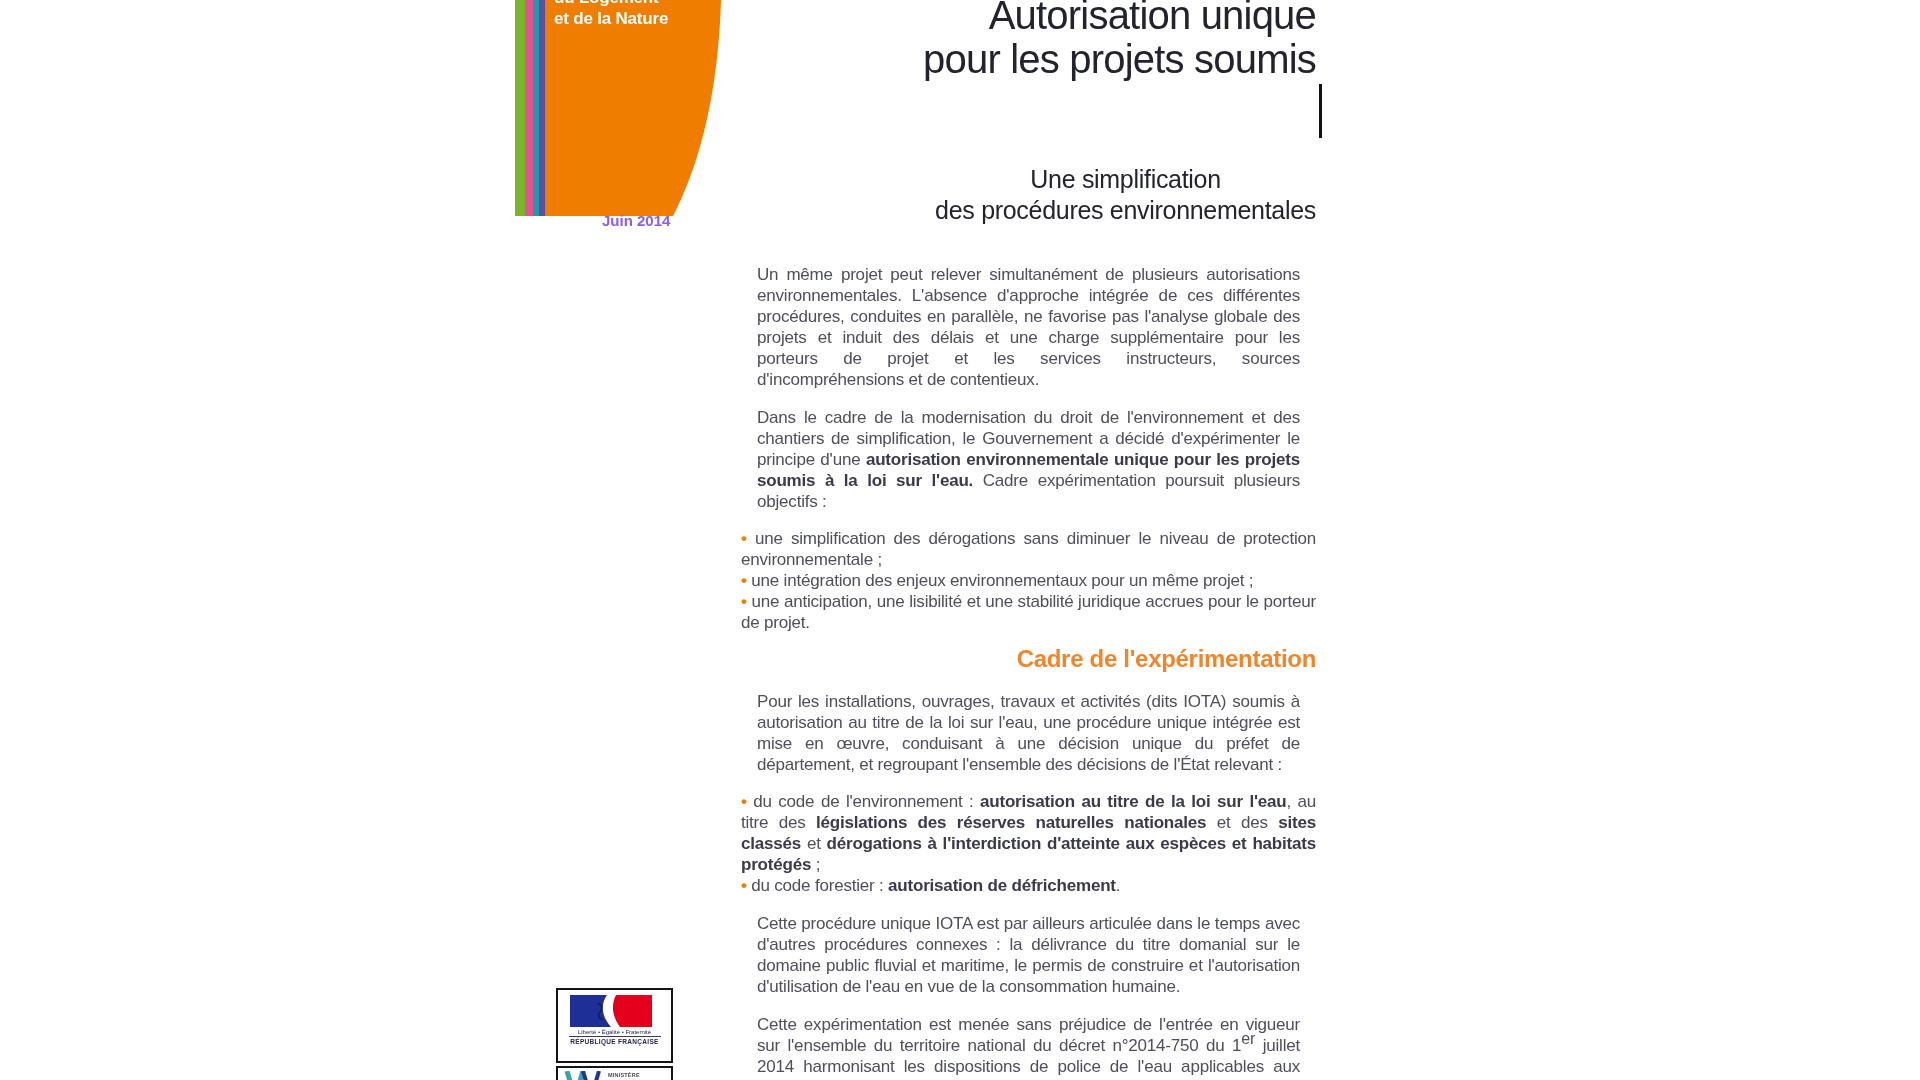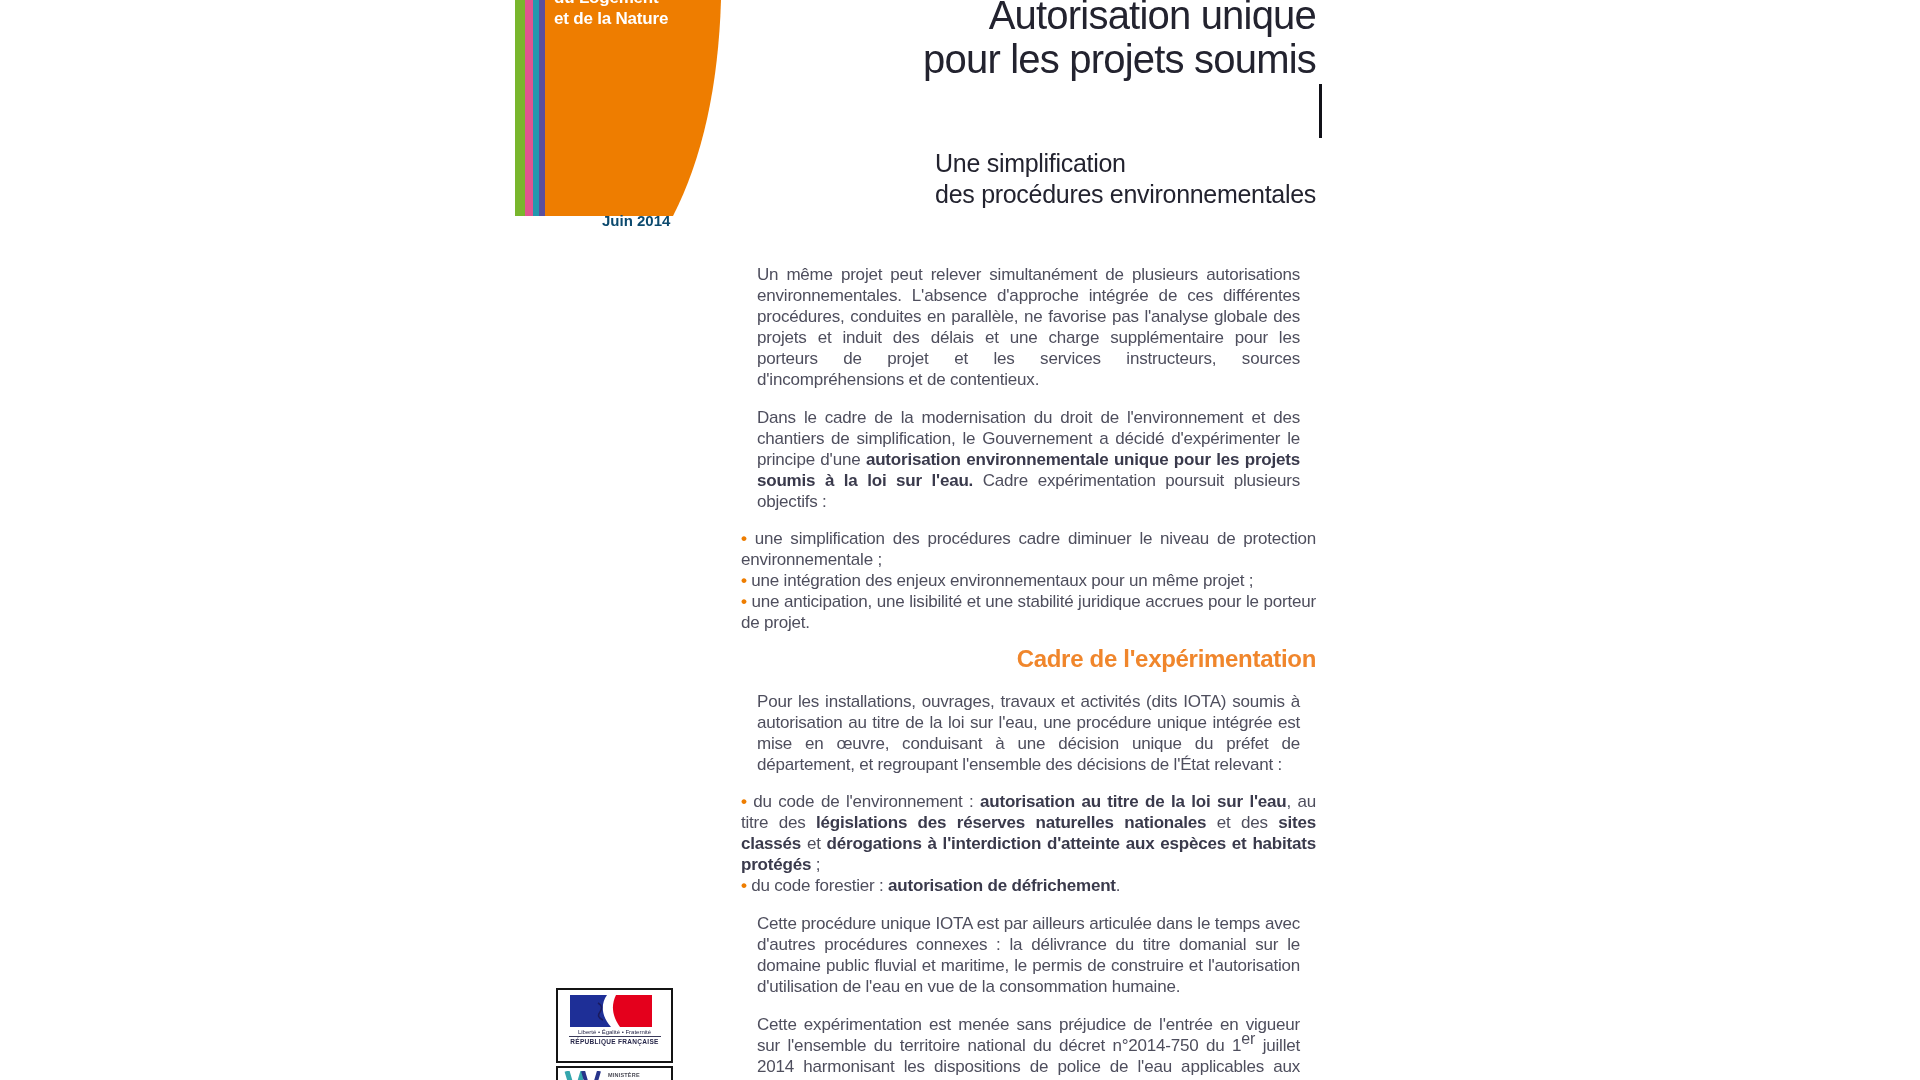--- a/index.html
+++ b/index.html
@@ -8,26 +8,26 @@
 
   
   .stripe{position:absolute;top:0;height:216px;}
   .stripe.s1{left:515px;width:10px;}
   .stripe.s2{left:525px;width:8px;}
   .stripe.s3{left:533px;width:6px;}
   .stripe.s4{left:539px;width:6px;}
   .banner-svg{position:absolute;left:545px;top:0;}
   .banner-text{position:absolute;left:554px;top:-13px;color:#ffffff;font-weight:bold;
                font-size:17px;line-height:21px;letter-spacing:-0.2px;z-index:2;}
-  .date{position:absolute;left:602px;top:212px;color:#0c4a6e;font-weight:bold;font-size:15px;}
+  .date{position:absolute;left:602px;top:212px;color:#8b5cf6;font-weight:bold;font-size:15px;}
 
   
   .title{position:absolute;right:604px;top:-7px;text-align:right;color:#23232f;
          font-size:40px;line-height:44px;letter-spacing:-0.8px;font-weight:500;}
-  .subtitle{position:absolute;right:604px;top:148px;text-align:left;color:#23232f;
+  .subtitle{position:absolute;right:604px;top:164px;text-align:center;color:#23232f;
             font-size:25px;line-height:31px;letter-spacing:-0.3px;font-weight:500;}
   .cursor{position:absolute;left:1319px;top:84px;width:3px;height:54px;background:#111118;}
 
   
   .body-col{position:absolute;left:741px;top:248px;width:575px;color:#4e4e5d;
             font-size:17px;line-height:21px;letter-spacing:-0.2px;}
   .blk-p{margin:16px;text-align:justify;}
   .blk-p:not(:first-child){margin-top:17px;}
   .blk-bullet{margin:0;text-align:justify;}
   .blk-heading{margin:11px 0 8px 0;color:#f0862c;font-size:24px;line-height:30px;
@@ -74,21 +74,21 @@
   </div>
   <div class="cursor"></div>
   <div class="subtitle">
     <div>Une simplification</div>
     <div>des procédures environnementales</div>
   </div>
 
   <div class="body-col">
       <div class="blk-p"><span>Un même projet peut relever simultanément de plusieurs autorisations environnementales. L'absence d'approche intégrée de ces différentes procédures, conduites en parallèle, ne favorise pas l'analyse globale des projets et induit des délais et une charge supplémentaire pour les porteurs de projet et les services instructeurs, sources d'incompréhensions et de contentieux.</span></div>
       <div class="blk-p"><span>Dans le cadre de la modernisation du droit de l'environnement et des chantiers de simplification, le Gouvernement a décidé d'expérimenter le principe d'une </span><span class="b">autorisation environnementale unique pour les projets soumis à la loi sur l'eau.</span><span> Cadre expérimentation poursuit plusieurs objectifs :</span></div>
-      <div class="blk-bullet"><span class="dot">• </span><span>une simplification des procédures cadre diminuer le niveau de protection environnementale ;</span></div>
+      <div class="blk-bullet"><span class="dot">• </span><span>une simplification des dérogations sans diminuer le niveau de protection environnementale ;</span></div>
       <div class="blk-bullet"><span class="dot">• </span><span>une intégration des enjeux environnementaux pour un même projet ;</span></div>
       <div class="blk-bullet"><span class="dot">• </span><span>une anticipation, une lisibilité et une stabilité juridique accrues pour le porteur de projet.</span></div>
       <div class="blk-heading"><span>Cadre de l'expérimentation</span></div>
       <div class="blk-p"><span>Pour les installations, ouvrages, travaux et activités (dits IOTA) soumis à autorisation au titre de la loi sur l'eau, une procédure unique intégrée est mise en œuvre, conduisant à une décision unique du préfet de département, et regroupant l'ensemble des décisions de l'État relevant :</span></div>
       <div class="blk-bullet"><span class="dot">• </span><span>du code de l'environnement : </span><span class="b">autorisation au titre de la loi sur l'eau</span><span>, au titre des </span><span class="b">législations des réserves naturelles nationales</span><span> et des </span><span class="b">sites classés</span><span> et </span><span class="b">dérogations à l'interdiction d'atteinte aux espèces et habitats protégés</span><span> ;</span></div>
       <div class="blk-bullet"><span class="dot">• </span><span>du code forestier : </span><span class="b">autorisation de défrichement</span><span>.</span></div>
       <div class="blk-p"><span>Cette procédure unique IOTA est par ailleurs articulée dans le temps avec d'autres procédures connexes : la délivrance du titre domanial sur le domaine public fluvial et maritime, le permis de construire et l'autorisation d'utilisation de l'eau en vue de la consommation humaine.</span></div>
       <div class="blk-p"><span>Cette expérimentation est menée sans préjudice de l'entrée en vigueur sur l'ensemble du territoire national du décret n°2014-750 du 1</span><sup>er</sup><span> juillet 2014 harmonisant les dispositions de police de l'eau applicables aux installations hydroélectriques, l'autorisation délivrée au titre de la loi sur l'eau valant autorisation au titre du code de l'énergie (hors concession).</span></div>
     </div>
 

